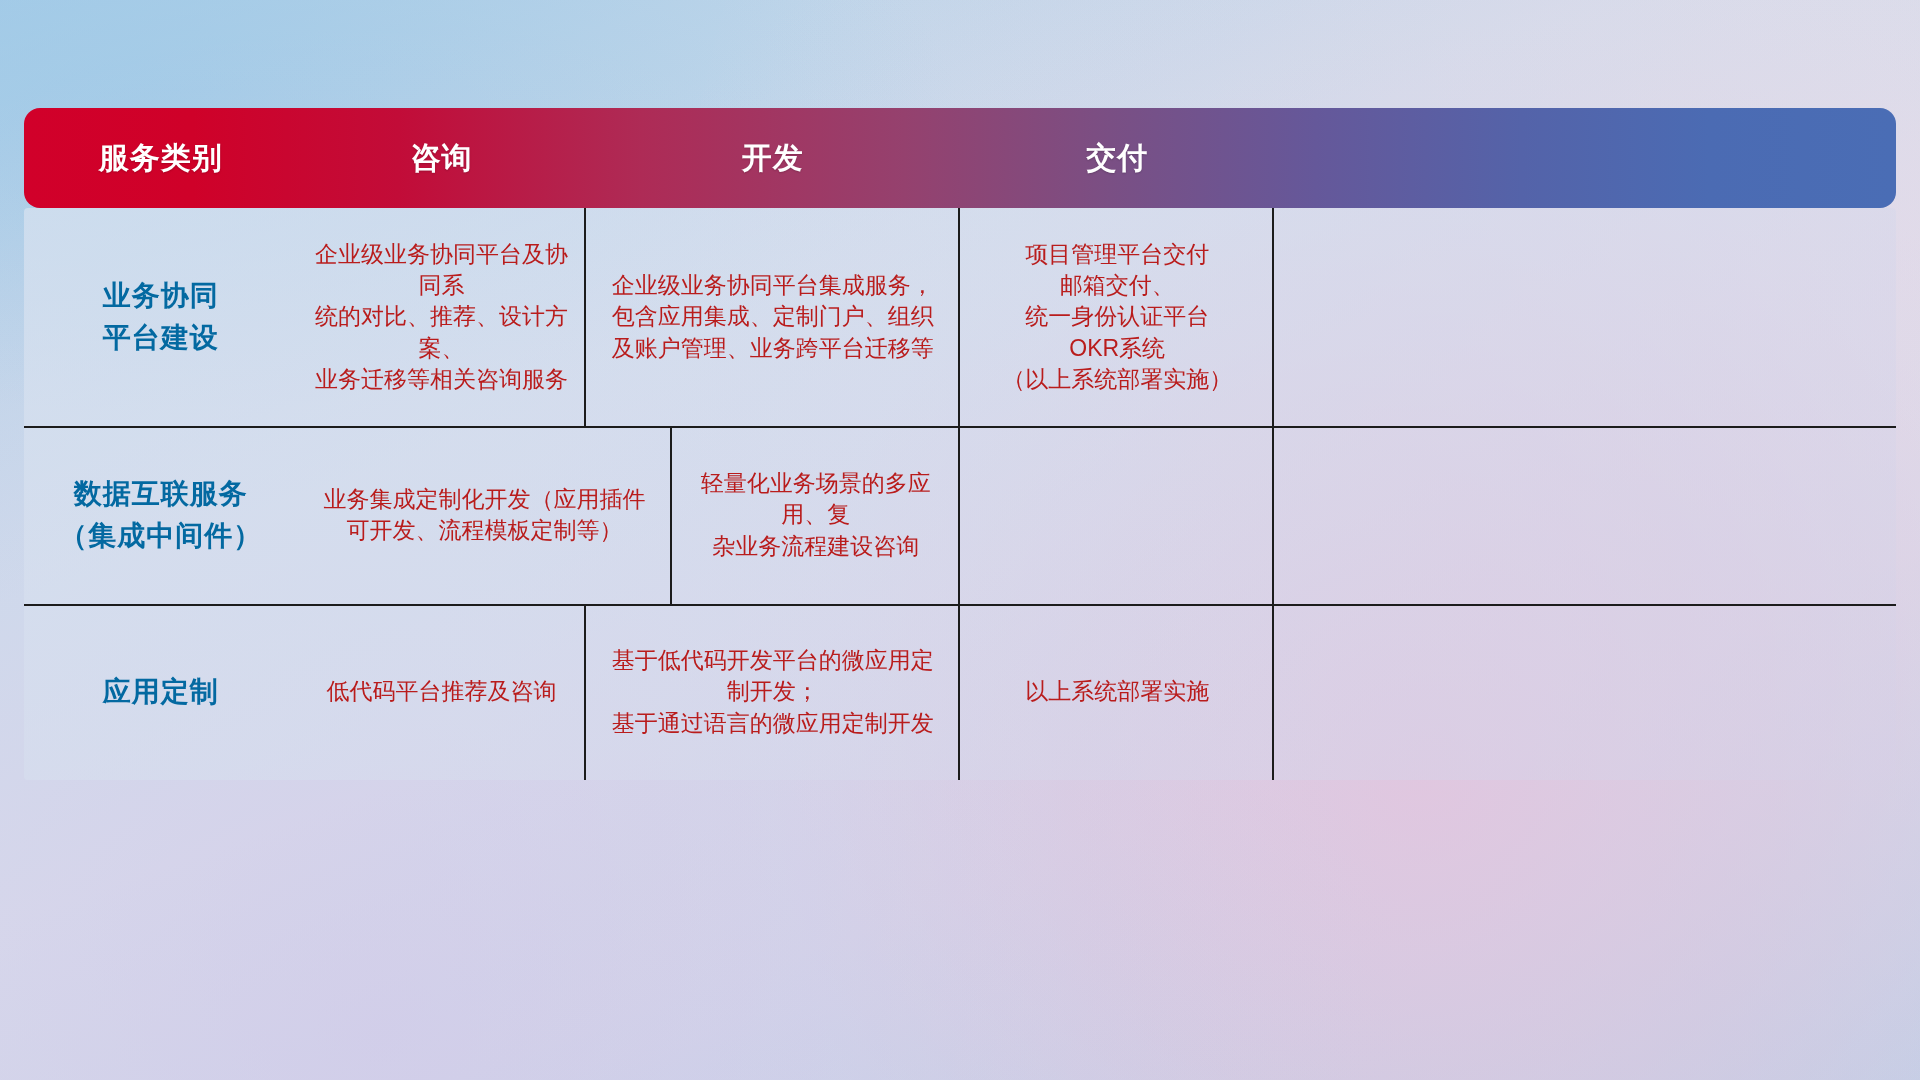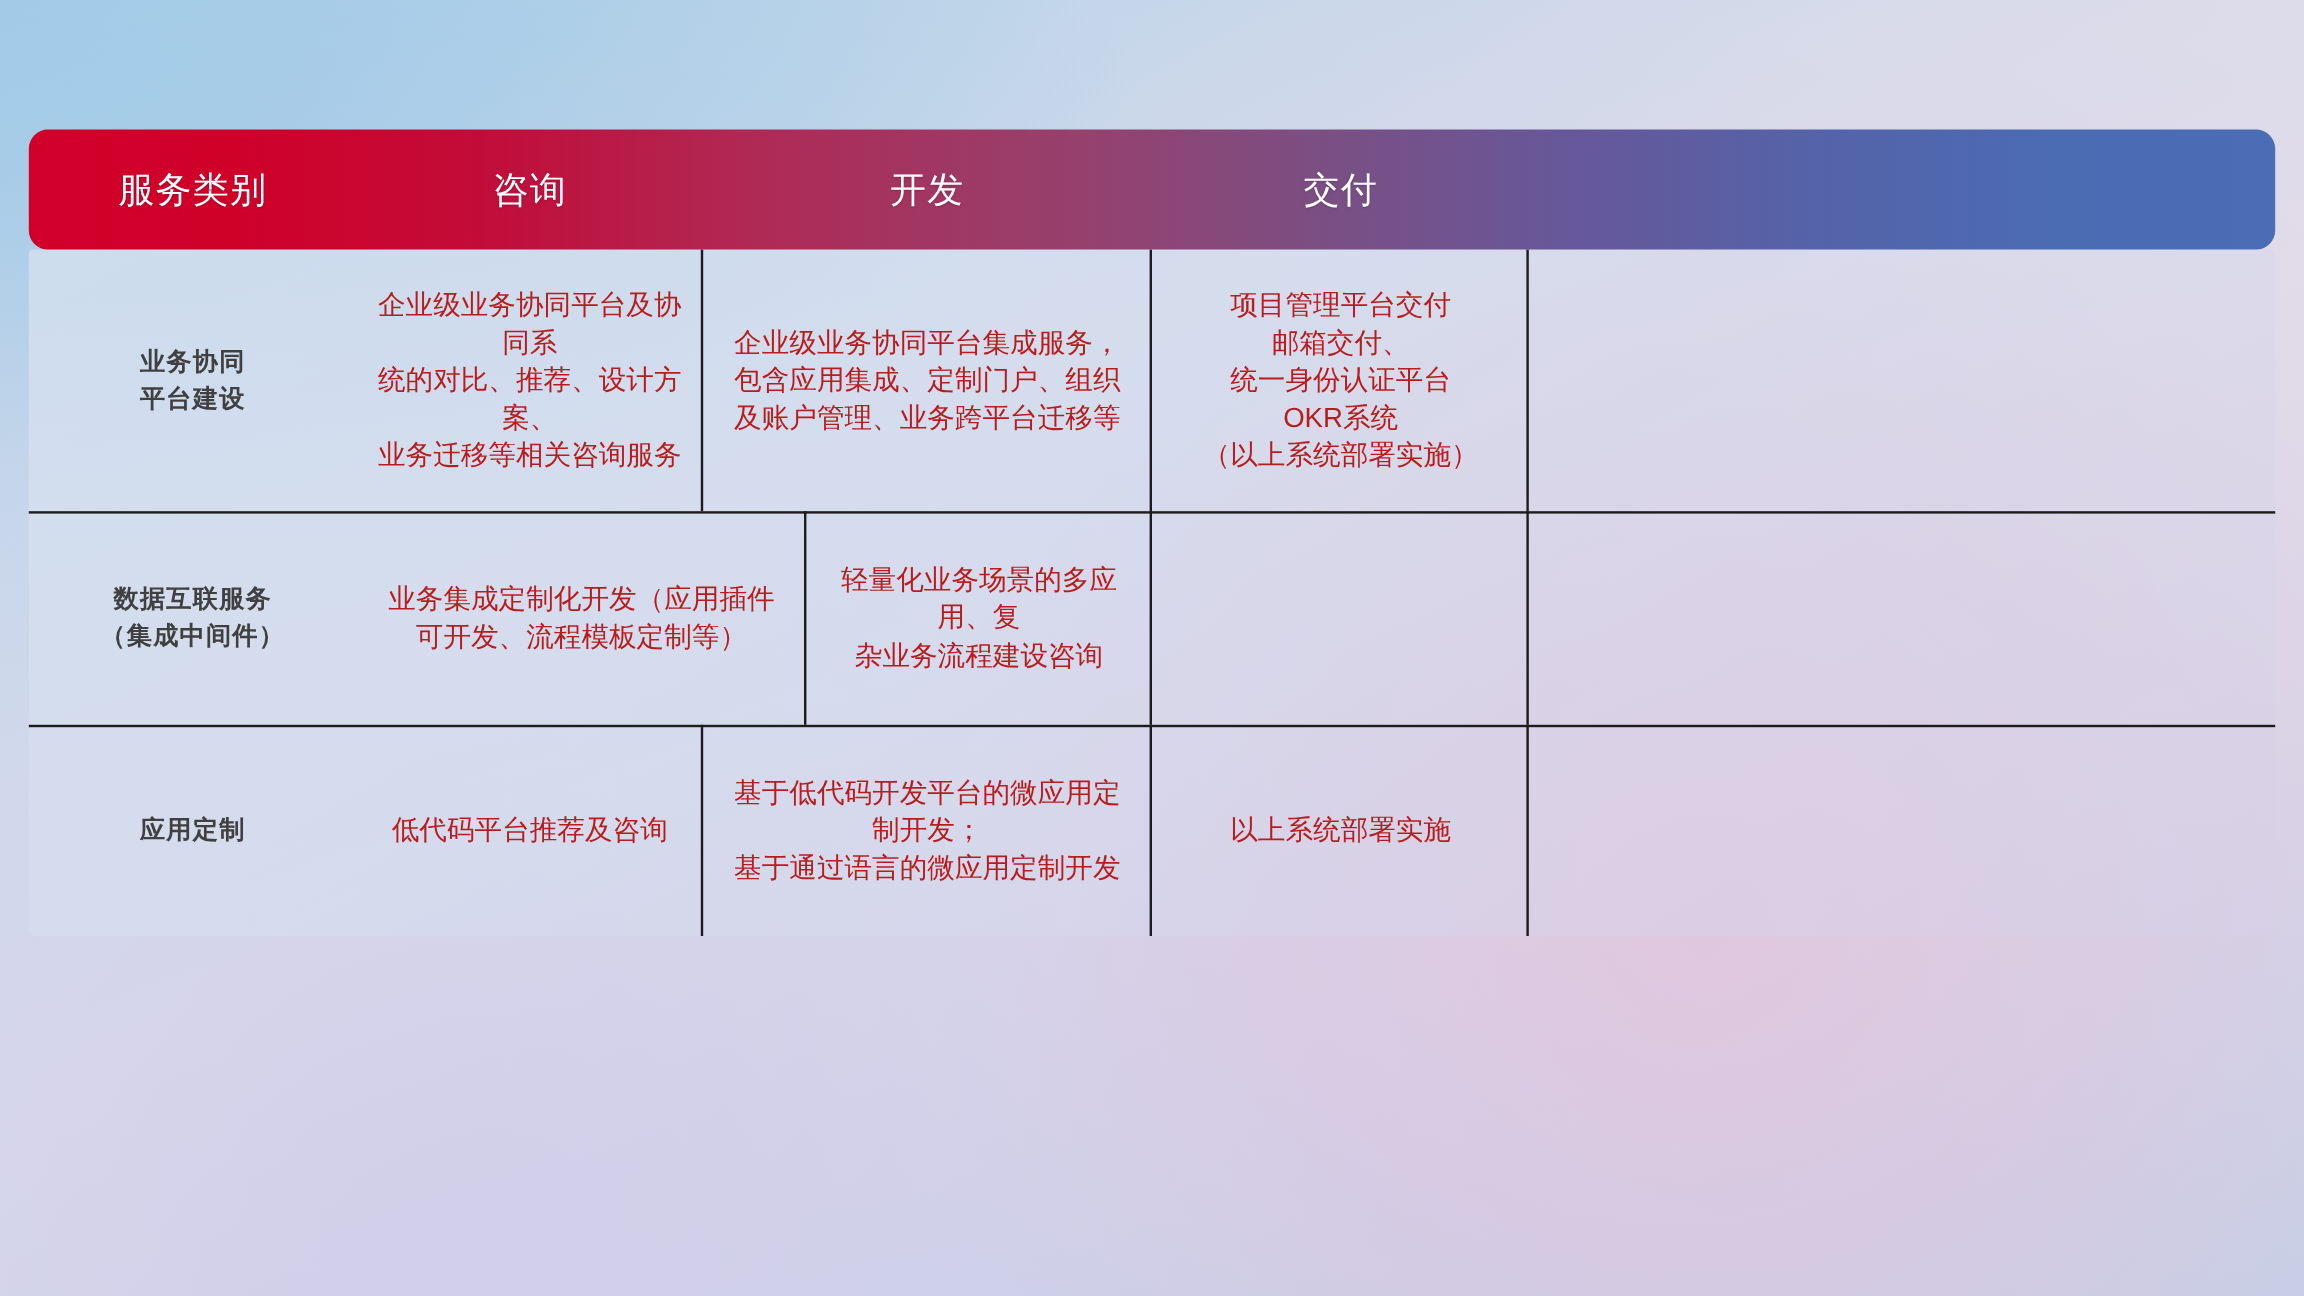--- a/index.html
+++ b/index.html
@@ -106,21 +106,21 @@
     align-items: center;
     overflow: hidden;
   }
   .header-cell {
     display: flex;
     align-items: center;
     justify-content: center;
     height: 100%;
     color: #ffffff;
     font-size: 30px;
-    font-weight: normal;
+    font-weight: bold;
     letter-spacing: 1px;
     text-shadow: 0 1px 2px rgba(0,0,0,0.18);
     white-space: nowrap;
   }
 
   
   .rows {
     position: absolute;
     left: 0;
     top: 100px;
@@ -164,23 +164,23 @@
     content: "";
     position: absolute;
     right: 0;
     top: 0;
     width: 2px;
     height: 100%;
     background: #1c1c1c;
   }
 
   .cell.category {
-    color: #404040;
+    color: #0369a1;
     font-weight: bold;
-    font-size: 21px;
+    font-size: 28px;
     line-height: 1.5;
     letter-spacing: 1px;
   }
 
   
   .c1 { width: 14.6%; }
   .c2 { width: 15.4%; }
   .c3 { width: 20.0%; }
   .c4 { width: 16.8%; align-items: center; }
   .c5 { width: 33.2%; }

